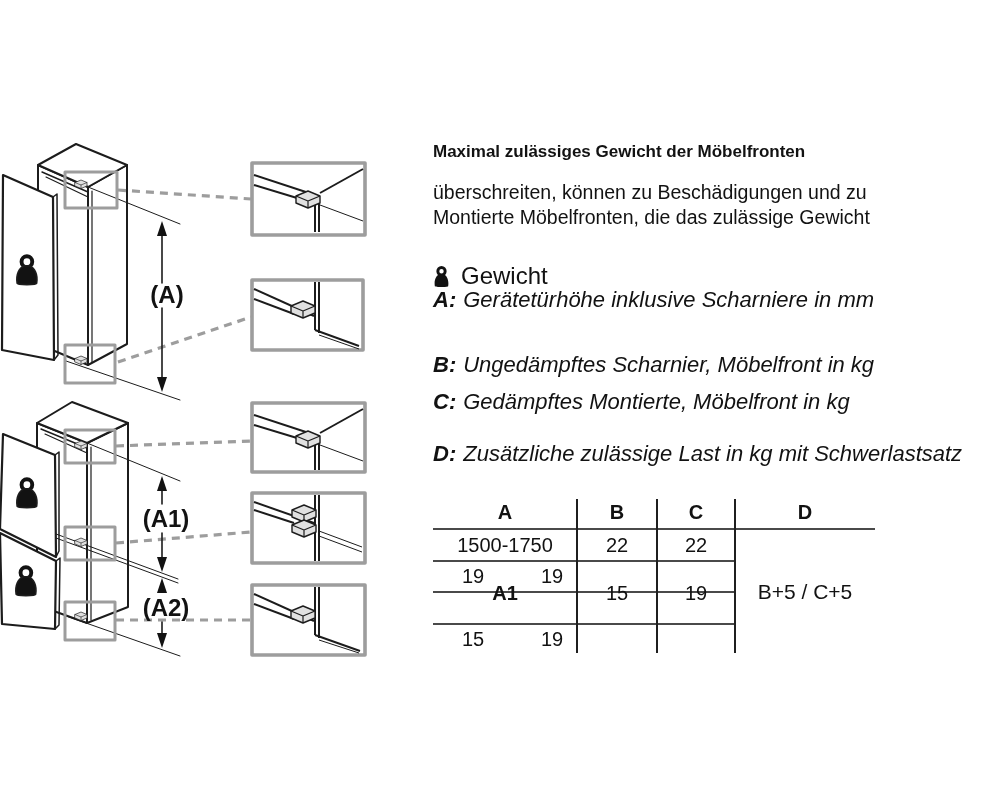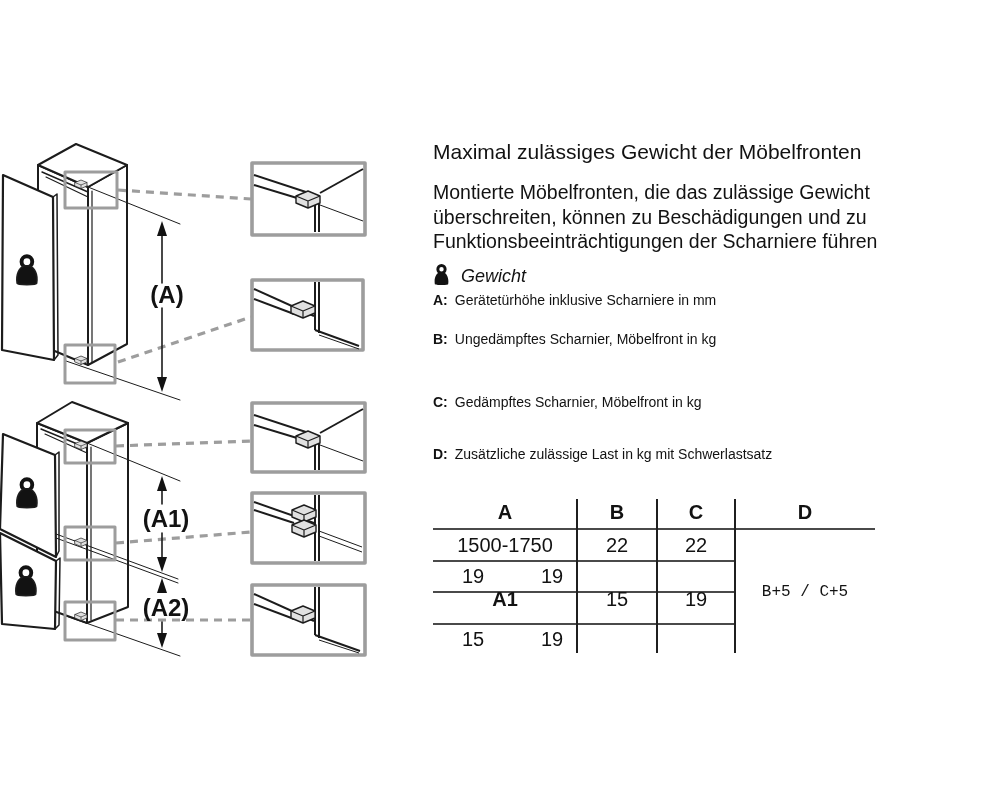--- a/index.html
+++ b/index.html
@@ -2,39 +2,39 @@
 <html><head>
 <meta charset="utf-8">
 <style>
   html,body{margin:0;padding:0;}
   body{
     width:1000px;height:800px;position:relative;background:#ffffff;
     font-family:"Liberation Sans",sans-serif;color:#121212;overflow:hidden;
   }
   .abs{position:absolute;}
   
-  .title{left:433px;top:139px;font-size:21px;font-weight:normal;line-height:26px;white-space:nowrap;}
+  .title{left:433px;top:139px;font-size:17px;font-weight:bold;line-height:26px;white-space:nowrap;}
   .intro{left:433px;top:180px;font-size:19.5px;line-height:24.5px;white-space:nowrap;}
-  .legend-line{left:433px;font-size:14px;line-height:24px;white-space:nowrap;}
+  .legend-line{left:433px;font-size:22px;line-height:24px;white-space:nowrap;font-style:italic;}
   .legend-line .k{font-weight:bold;margin-right:7px;}
-  .gewicht{left:433px;top:264px;display:flex;font-size:18px;line-height:24px;font-style:italic;}
+  .gewicht{left:433px;top:264px;display:flex;align-items:center;font-size:24px;line-height:24px;}
   .gewicht svg{margin-right:11px;display:block;}
   
   .wtable{left:433px;top:497px;width:442px;height:158px;font-size:20px;}
   .trow{position:absolute;left:0;width:302px;display:flex;align-items:center;text-align:center;}
   .trow.head{width:442px;}
   .cA{width:144px;} .cB{width:80px;} .cC{width:78px;} .cD{width:140px;}
   .trow div{flex:none;}
   .head{font-weight:bold;top:0;height:31px;}
   .bold-a .cA{font-weight:bold;}
   .hline{position:absolute;background:#4a4a4a;height:2px;}
   .hline.full{left:0;width:442px;}
   .hline.part{left:0;width:303px;}
   .vline{position:absolute;top:2px;height:154px;width:2px;background:#1f1f1f;}
-  .dcell{position:absolute;left:302px;top:33px;width:140px;height:124px;display:flex;align-items:center;justify-content:center;font-size:16px;font-family:Liberation Mono, monospace;}
+  .dcell{position:absolute;left:302px;top:33px;width:140px;height:124px;display:flex;align-items:center;justify-content:center;font-size:21px;}
   
   #diagram-svg{position:absolute;left:0;top:0;}
   #diagram-svg text{font-family:"Liberation Sans",sans-serif;font-weight:bold;font-size:24px;}
 </style>
 </head>
 <body>
 
 <svg id="diagram-svg" width="430" height="800" viewBox="0 0 430 800">
   <defs>
     <g id="hinge">
@@ -209,41 +209,40 @@
     <path d="M319,640 L359,653" stroke-width="1"></path>
     <g transform="translate(291,606)">
         <use href="#hinge"></use>
       </g>
   </g>
 </svg>
 
 <div class="abs title">Maximal zulässiges Gewicht der Möbelfronten</div>
 
 <div class="abs intro">
+  <div>überschreiten, können zu Beschädigungen und zu</div>
   <div>Montierte Möbelfronten, die das zulässige Gewicht</div>
-  <div>überschreiten, können zu Beschädigungen und zu</div>
-  <div>Funktionsbeeinträchtigungen der Scharniere führen</div>
 </div>
 
 <div class="abs gewicht">
   <svg width="17" height="21" viewBox="0 0 28 36">
     <circle cx="14" cy="9" r="6.3" fill="none" stroke="#121212" stroke-width="5"></circle>
     <path d="M2.6,34.6 C0.8,23.5 5.2,16 11,13.8 L17,13.8 C22.8,16 27.2,23.5 25.4,34.6 C25.2,36.4 2.8,36.4 2.6,34.6 Z" fill="#121212"></path>
   </svg>
   <span>Gewicht</span>
 </div>
 
 <div class="abs legend-line" style="top:288px">
   <span class="k">A:</span><span>Gerätetürhöhe inklusive Scharniere in mm</span>
 </div>
-<div class="abs legend-line" style="top:327px">
+<div class="abs legend-line" style="top:353px">
   <span class="k">B:</span><span>Ungedämpftes Scharnier, Möbelfront in kg</span>
 </div>
 <div class="abs legend-line" style="top:390px">
-  <span class="k">C:</span><span>Gedämpftes Scharnier, Möbelfront in kg</span>
+  <span class="k">C:</span><span>Gedämpftes Montierte, Möbelfront in kg</span>
 </div>
 <div class="abs legend-line" style="top:442px">
   <span class="k">D:</span><span>Zusätzliche zulässige Last in kg mit Schwerlastsatz</span>
 </div>
 
 <div class="abs wtable">
   <div class="trow head">
     <div class="cA">A</div>
     <div class="cB">B</div>
     <div class="cC">C</div>
@@ -257,21 +256,21 @@
     <div class="cC">22</div>
   </div>
   <div class="hline part" style="top:63px"></div>
 
   <div class="trow" style="top:65px;height:29px">
     <div class="cB">19</div>
     <div class="cC">19</div>
   </div>
   <div class="hline part" style="top:94px"></div>
 
-  <div class="trow bold-a" style="top:94px;height:16px">
+  <div class="trow bold-a" style="top:88px;height:16px">
     <div class="cA">A1</div>
     <div class="cB">15</div>
     <div class="cC">19</div>
   </div>
   <div class="hline part" style="top:126px"></div>
 
   <div class="trow bold-a" style="top:128px;height:29px">
     <div class="cB">15</div>
     <div class="cC">19</div>
   </div>

